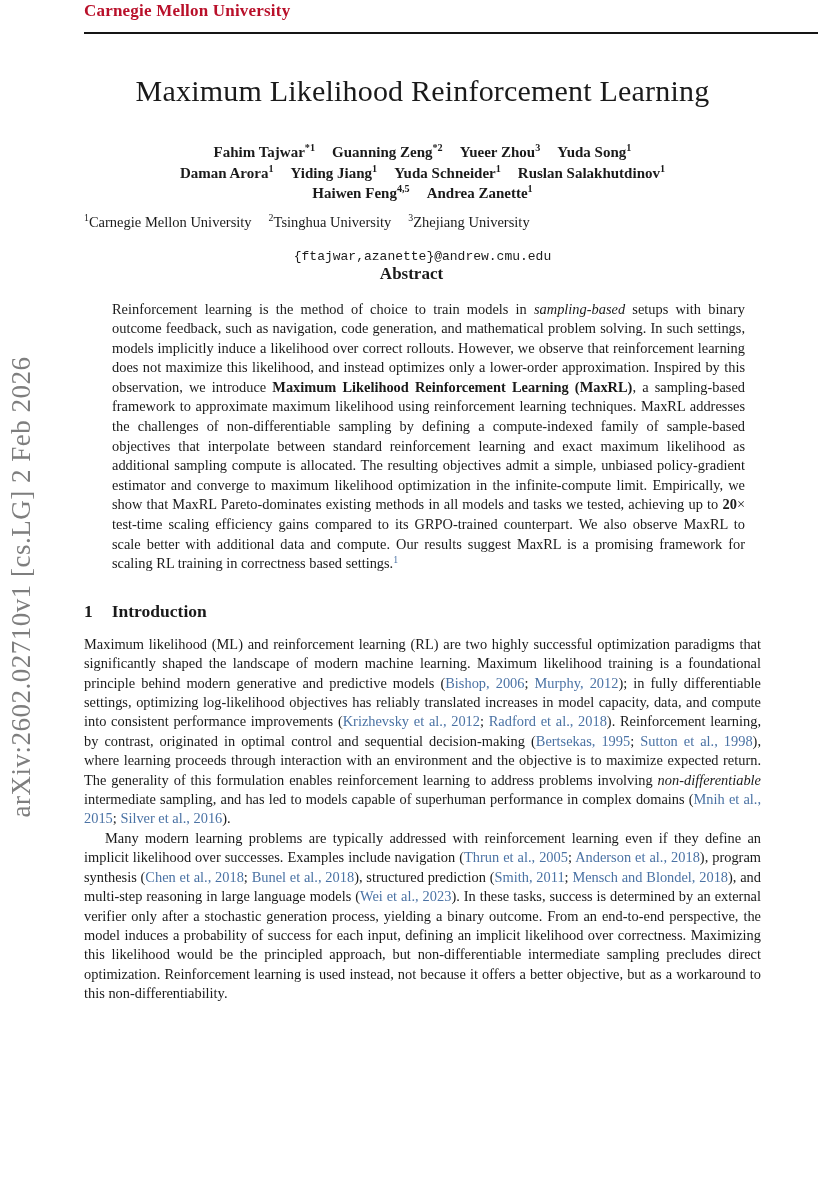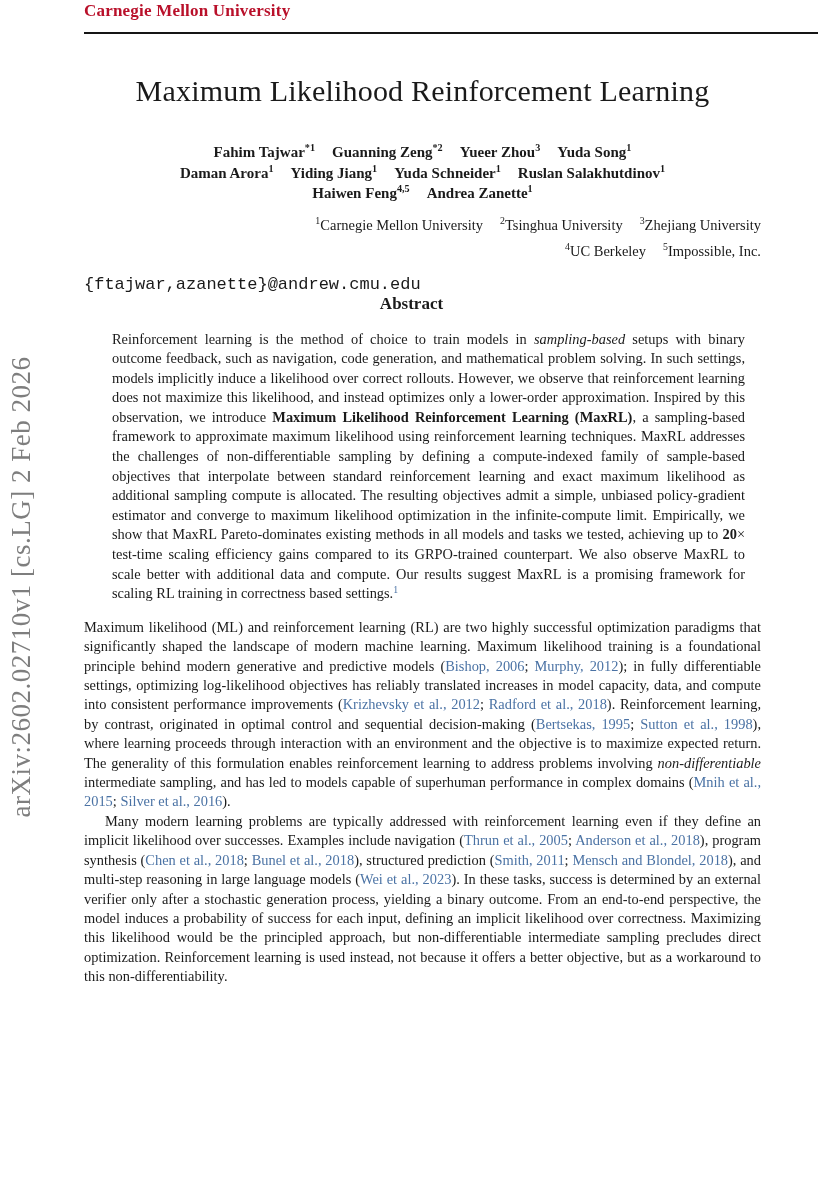--- a/index.html
+++ b/index.html
@@ -15,22 +15,22 @@
   .page{position:relative;width:823px;height:1020px;background:#ffffff;overflow:hidden;}
 
   
   .cmu-header{margin:0 5px 0 84px;padding-top:1px;}
   .cmu-wordmark{font-size:17px;font-weight:700;color:var(--brand);letter-spacing:.2px;}
   .header-rule{height:2px;background:#151515;margin-top:11px;}
 
   
   .title{margin:40px 62px 0 84px;text-align:center;font-size:30px;font-weight:400;letter-spacing:.2px;}
   .authors{margin:35px 62px 0 84px;text-align:center;font-size:15px;font-weight:700;line-height:19.5px;}
-  .affils{margin:8px 62px 0 84px;text-align:right;font-size:14.5px;line-height:25px;}
-  .email{margin:10px 62px 0 84px;text-align:left;font-family:"Liberation Mono","DejaVu Sans Mono",monospace;font-size:17px;}
+  .affils{margin:8px 62px 0 84px;text-align:left;font-size:14.5px;line-height:18px;}
+  .email{margin:16px 62px 0 84px;text-align:center;font-family:"Liberation Mono","DejaVu Sans Mono",monospace;font-size:13px;}
 
   
   .abstract-heading{text-align:center;font-size:17px;font-weight:700;}
   .abstract-body{margin:16px 78px 0 112px;text-align:justify;font-size:14.4px;line-height:19.6px;}
 
   
   .section-heading{margin:26px 62px 0 84px;font-size:17.5px;font-weight:700;}
   .section-number{display:inline-block;margin-right:19px;}
   .body-par{margin:13px 62px 0 84px;text-align:justify;font-size:14.4px;line-height:19.4px;}
   .body-par.indent{margin-top:0;text-indent:21px;}
@@ -69,30 +69,32 @@
   <h1 class="title">Maximum Likelihood Reinforcement Learning</h1>
 
   <div class="authors">
     <div class="author-line"><span>Fahim Tajwar</span><span class="rt-sup">*1</span><span class="rt-gap"></span><span>Guanning Zeng</span><span class="rt-sup">*2</span><span class="rt-gap"></span><span>Yueer Zhou</span><span class="rt-sup">3</span><span class="rt-gap"></span><span>Yuda Song</span><span class="rt-sup">1</span></div>
     <div class="author-line"><span>Daman Arora</span><span class="rt-sup">1</span><span class="rt-gap"></span><span>Yiding Jiang</span><span class="rt-sup">1</span><span class="rt-gap"></span><span>Yuda Schneider</span><span class="rt-sup">1</span><span class="rt-gap"></span><span>Ruslan Salakhutdinov</span><span class="rt-sup">1</span></div>
     <div class="author-line"><span>Haiwen Feng</span><span class="rt-sup">4,5</span><span class="rt-gap"></span><span>Andrea Zanette</span><span class="rt-sup">1</span></div>
   </div>
 
   <div class="affils">
     <div class="affil-line"><span class="rt-sup">1</span><span>Carnegie Mellon University</span><span class="rt-gap"></span><span class="rt-sup">2</span><span>Tsinghua University</span><span class="rt-gap"></span><span class="rt-sup">3</span><span>Zhejiang University</span></div>
-    <div class="affil-line"><span class="rt-sup">4</span><span>UC Berkeley</span><span class="rt-gap"></span><span class="rt-sup">5</span><span>Impossible, Inc.</span></div>
   </div>
 
   <div class="email">{ftajwar,azanette}@andrew.cmu.edu</div>
 
   <div class="abstract">
     <div class="abstract-heading">Abstract</div>
     <p class="abstract-body"><span>Reinforcement learning is the method of choice to train models in </span><span class="rt-i">sampling-based</span><span> setups with binary outcome feedback, such as navigation, code generation, and mathematical problem solving. In such settings, models implicitly induce a likelihood over correct rollouts. However, we observe that reinforcement learning does not maximize this likelihood, and instead optimizes only a lower-order approximation. Inspired by this observation, we introduce </span><span class="rt-b">Maximum Likelihood Reinforcement Learning (MaxRL)</span><span>, a sampling-based framework to approximate maximum likelihood using reinforcement learning techniques. MaxRL addresses the challenges of non-differentiable sampling by defining a compute-indexed family of sample-based objectives that interpolate between standard reinforcement learning and exact maximum likelihood as additional sampling compute is allocated. The resulting objectives admit a simple, unbiased policy-gradient estimator and converge to maximum likelihood optimization in the infinite-compute limit. Empirically, we show that MaxRL Pareto-dominates existing methods in all models and tasks we tested, achieving up to </span><span class="rt-b">20</span><span>× test-time scaling efficiency gains compared to its GRPO-trained counterpart. We also observe MaxRL to scale better with additional data and compute. Our results suggest MaxRL is a promising framework for scaling RL training in correctness based settings.</span><span class="rt-sup rt-c">1</span></p>
   </div>
 
+  <div class="section-heading">
+    <span class="section-number">1</span><span>Introduction</span>
+  </div>
 
   <p class="body-par"><span>Maximum likelihood (ML) and reinforcement learning (RL) are two highly successful optimization paradigms that significantly shaped the landscape of modern machine learning. Maximum likelihood training is a foundational principle behind modern generative and predictive models (</span><span class="rt-c">Bishop, 2006</span><span>; </span><span class="rt-c">Murphy, 2012</span><span>); in fully differentiable settings, optimizing log-likelihood objectives has reliably translated increases in model capacity, data, and compute into consistent performance improvements (</span><span class="rt-c">Krizhevsky et al., 2012</span><span>; </span><span class="rt-c">Radford et al., 2018</span><span>). Reinforcement learning, by contrast, originated in optimal control and sequential decision-making (</span><span class="rt-c">Bertsekas, 1995</span><span>; </span><span class="rt-c">Sutton et al., 1998</span><span>), where learning proceeds through interaction with an environment and the objective is to maximize expected return. The generality of this formulation enables reinforcement learning to address problems involving </span><span class="rt-i">non-differentiable</span><span> intermediate sampling, and has led to models capable of superhuman performance in complex domains (</span><span class="rt-c">Mnih et al., 2015</span><span>; </span><span class="rt-c">Silver et al., 2016</span><span>).</span></p>
   <p class="body-par indent"><span>Many modern learning problems are typically addressed with reinforcement learning even if they define an implicit likelihood over successes. Examples include navigation (</span><span class="rt-c">Thrun et al., 2005</span><span>; </span><span class="rt-c">Anderson et al., 2018</span><span>), program synthesis (</span><span class="rt-c">Chen et al., 2018</span><span>; </span><span class="rt-c">Bunel et al., 2018</span><span>), structured prediction (</span><span class="rt-c">Smith, 2011</span><span>; </span><span class="rt-c">Mensch and Blondel, 2018</span><span>), and multi-step reasoning in large language models (</span><span class="rt-c">Wei et al., 2023</span><span>). In these tasks, success is determined by an external verifier only after a stochastic generation process, yielding a binary outcome. From an end-to-end perspective, the model induces a probability of success for each input, defining an implicit likelihood over correctness. Maximizing this likelihood would be the principled approach, but non-differentiable intermediate sampling precludes direct optimization. Reinforcement learning is used instead, not because it offers a better objective, but as a workaround to this non-differentiability.</span></p>
 
   <div class="footer-block">
     <div class="footnote-rule"></div>
     <div class="footnote"><span class="rt-sup">*</span><span>Equal contribution.</span></div>
   </div>
 
   <div class="page-number">1</div>

